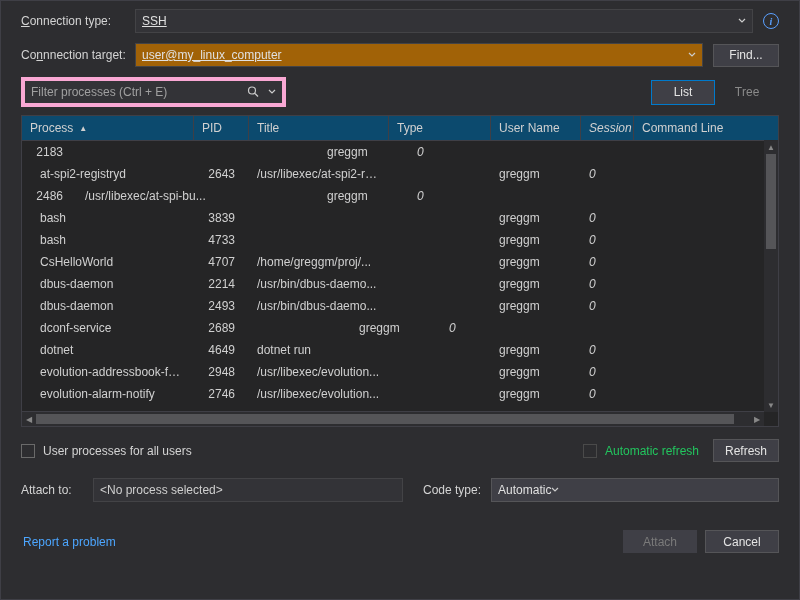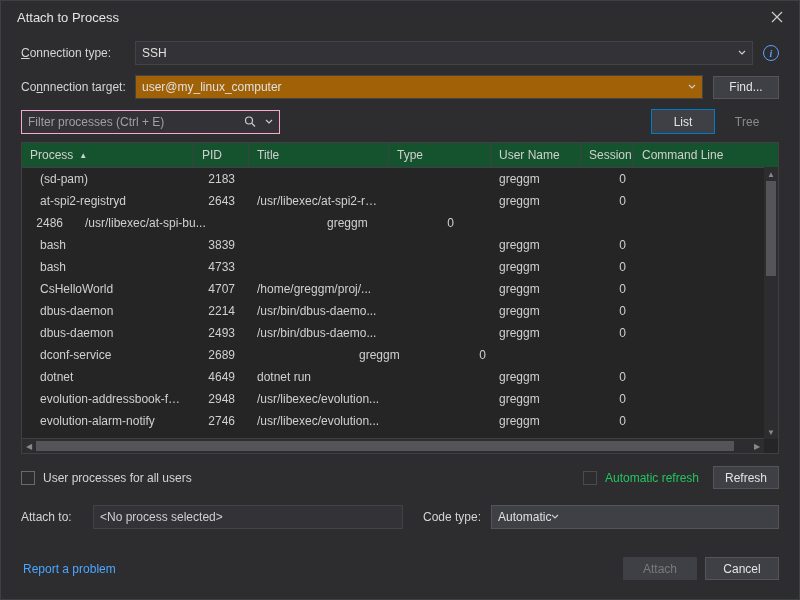--- a/index.html
+++ b/index.html
@@ -64,20 +64,21 @@
   .combo {
     flex: 1;
     height: 22px;
     background: #333337;
     border: 1px solid #434346;
     display: flex;
     align-items: center;
     padding: 0 6px;
     color: #e0e0e0;
     position: relative;
+    text-decoration: underline;
   }
   .combo.dark {
     background: #a16207;
   }
   .combo .arrow {
     position: absolute;
     right: 6px;
     top: 50%;
     transform: translateY(-50%);
     color: #cccccc;
@@ -119,21 +120,21 @@
   .find-btn { margin-left: 10px; }
   .filter-row {
     display: flex;
     align-items: center;
     margin-bottom: 8px;
   }
   .filter-box {
     width: 245px;
     height: 22px;
     background: #333337;
-    border: 1px solid #f9a8d4;
+    border: 4px solid #f9a8d4;
     display: flex;
     align-items: center;
     padding: 0 6px;
     color: #a0a0a0;
     position: relative;
   }
   .filter-box .mag {
     position: absolute;
     right: 22px;
     top: 50%;
@@ -168,41 +169,41 @@
   .table-wrap {
     border: 1px solid #3f3f46;
     background: #252526;
     position: relative;
     height: 310px;
     display: flex;
     flex-direction: column;
   }
   .thead {
     display: flex;
-    background: #14532d;
+    background: #0c4a6e;
     border-bottom: 1px solid #3f3f46;
     height: 24px;
     align-items: center;
     color: #d0d0d0;
   }
   .th, .td {
     padding: 0 8px;
     box-sizing: border-box;
     overflow: hidden;
     white-space: nowrap;
     text-overflow: ellipsis;
   }
   .th { border-right: 1px solid #3f3f46; height: 100%; display: flex; align-items: center; }
   .th:last-child, .td:last-child { border-right: none; }
   .c-process { width: 172px; }
   .c-pid     { width: 55px; text-align: right; padding-right: 14px; }
   .c-title   { width: 140px; }
   .c-type    { width: 102px; }
   .c-user    { width: 90px; }
-  .c-session { width: 53px; text-align: right; }
+  .c-session { width: 53px; text-align: left; font-style: italic; }
   .c-cmd     { width: 100px; }
   .th .sort {
     margin-left: 6px;
     font-size: 8px;
   }
   .tbody {
     flex: 1;
     overflow: hidden;
     position: relative;
   }
@@ -323,28 +324,20 @@
     color: #4ca6ff;
     cursor: pointer;
     margin-left: 2px;
   }
   svg { display: block; }
 </style>
 </head>
 <body>
 
 <div class="dlg">
-  <div class="title-bar">
-    <div class="title">Attach to Process</div>
-    <div class="close">
-      <svg viewBox="0 0 12 12">
-          <path d="M1 1 L11 11 M11 1 L1 11" stroke="#cccccc" stroke-width="1.2"></path>
-        </svg>
-    </div>
-  </div>
 
   <div class="body">
 
     <div class="row">
       <div class="label-col"><span class="ul">C</span><span>onnection type:</span></div>
       <div class="combo">
         <span>SSH</span>
         <span class="arrow">
           <svg width="8" height="6" viewBox="0 0 8 6">
               <path d="M1 1 L4 4 L7 1" stroke="#cccccc" stroke-width="1.2" fill="none"></path>
@@ -404,21 +397,20 @@
           </div>
         <div class="th c-pid">PID</div>
         <div class="th c-title">Title</div>
         <div class="th c-type">Type</div>
         <div class="th c-user">User Name</div>
         <div class="th c-session">Session</div>
         <div class="th c-cmd">Command Line</div>
       </div>
       <div class="tbody" id="tbody">
           <div class="tr">
-            <div class="td c-process">(sd-pam)</div>
             <div class="td c-pid">2183</div>
             <div class="td c-title"></div>
             <div class="td c-type"></div>
             <div class="td c-user">greggm</div>
             <div class="td c-session">0</div>
             <div class="td c-cmd"></div>
           </div>
           <div class="tr">
             <div class="td c-process">at-spi2-registryd</div>
             <div class="td c-pid">2643</div>

